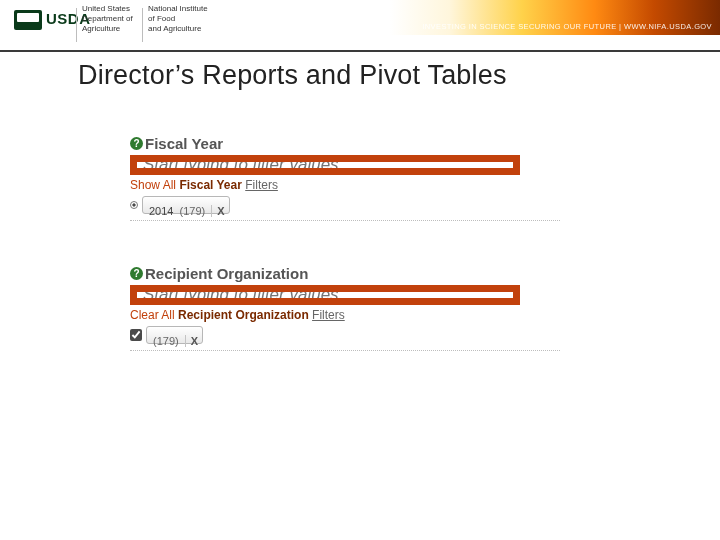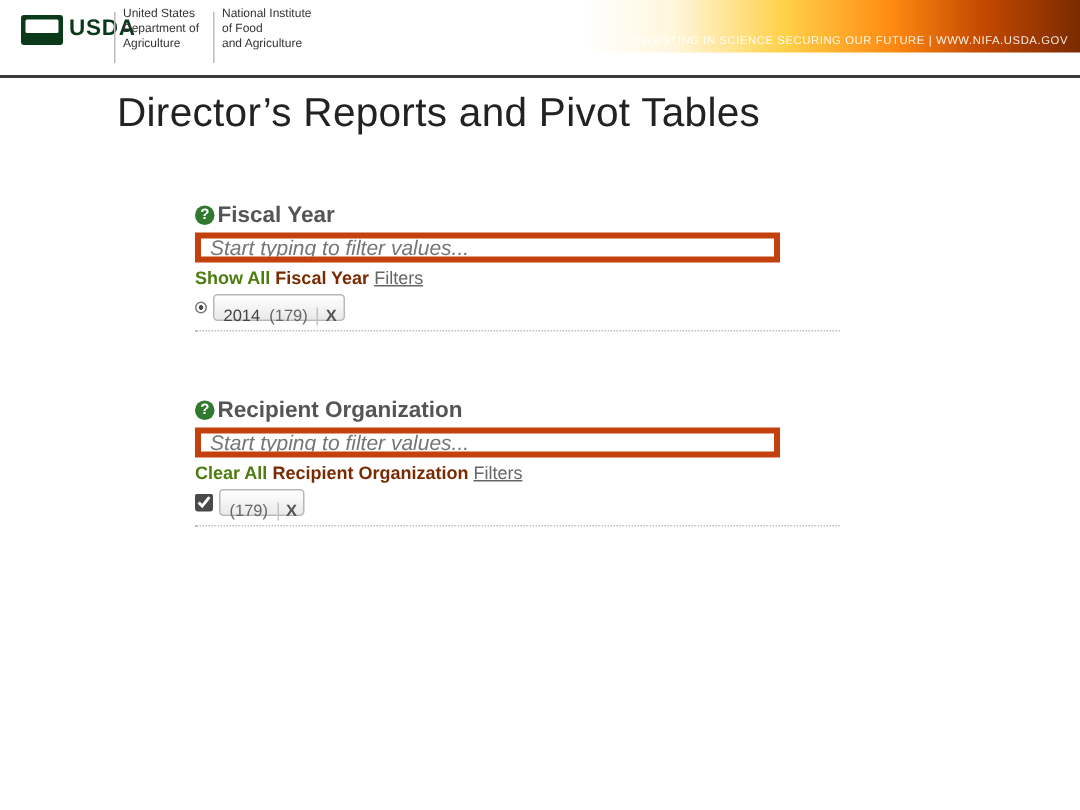--- a/index.html
+++ b/index.html
@@ -96,36 +96,36 @@
     margin-right: 2px;
   }
   .panel-title {
     font-weight: 700;
     font-size: 15px;
     color: #555;
   }
   .filter-input {
     width: 390px;
     height: 20px;
-    border: 4px solid #c2410c;
+    border: 7px solid #c2410c;
     background: #fff;
     font-family: Verdana, Geneva, sans-serif;
-    font-size: 14px;
+    font-size: 17px;
     padding: 0 6px;
     color: #555;
     font-style: italic;
     outline: none;
     display: block;
     margin-bottom: 3px;
   }
   .toggle-line {
     font-size: 12px;
     margin-bottom: 4px;
   }
-  .toggle-line .act { color: #4d7c0f; cursor: pointer; font-weight: bold; }
+  .toggle-line .act { color: #c2410c; cursor: pointer; }
   .toggle-line .lab { color: #7a2a00; font-weight: 700; }
   .toggle-line .suf { color: #666; text-decoration: underline; }
   .chip-row {
     display: flex; align-items: center;
     gap: 4px;
     margin-bottom: 6px;
   }
   .radio-dot {
     width: 8px; height: 8px; border-radius: 50%;
     border: 1px solid #7a7a7a;

